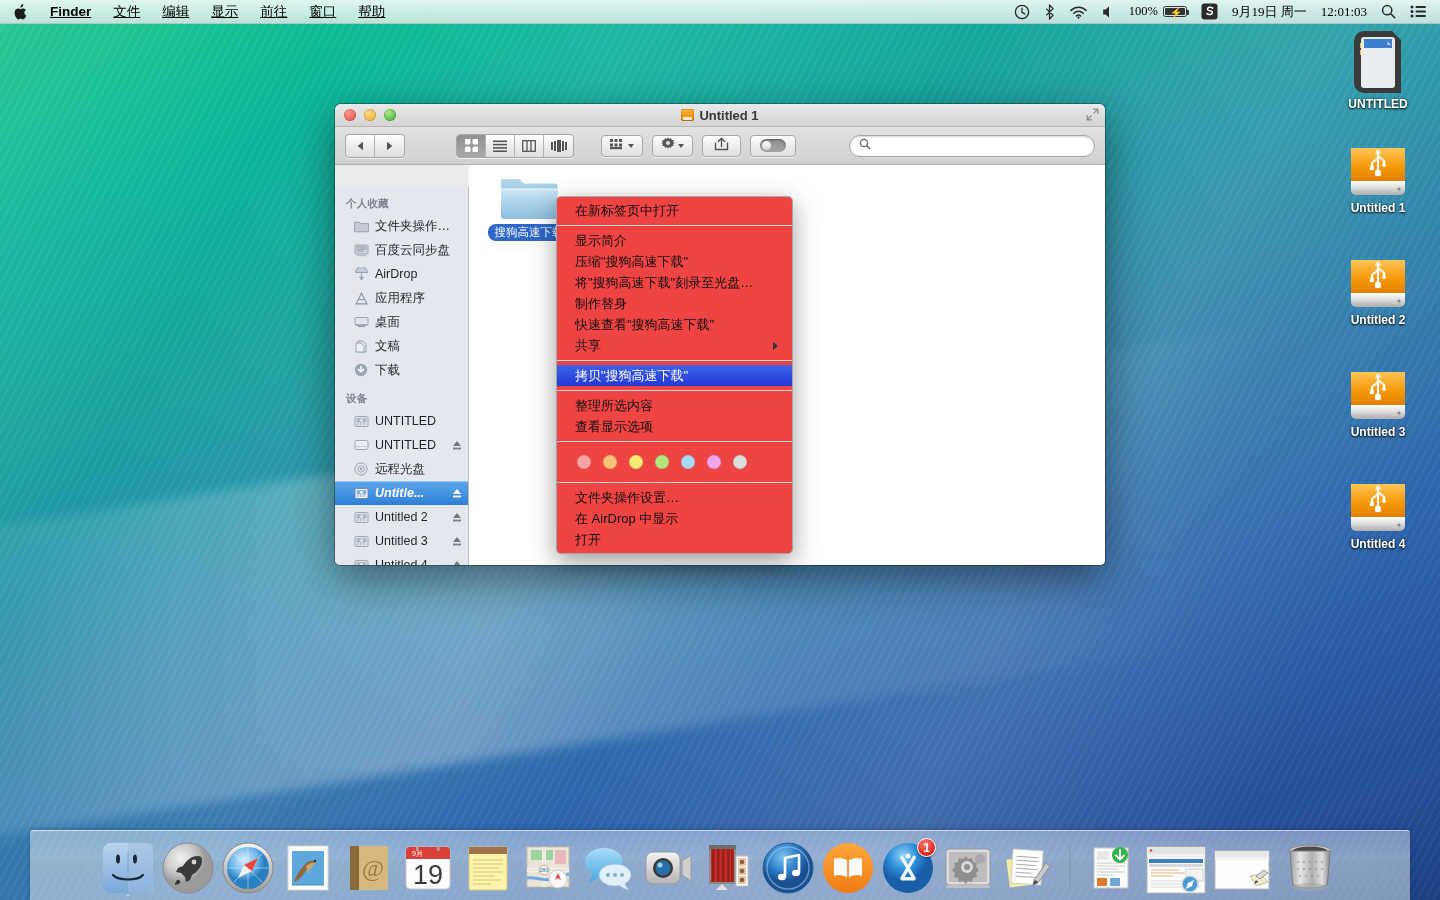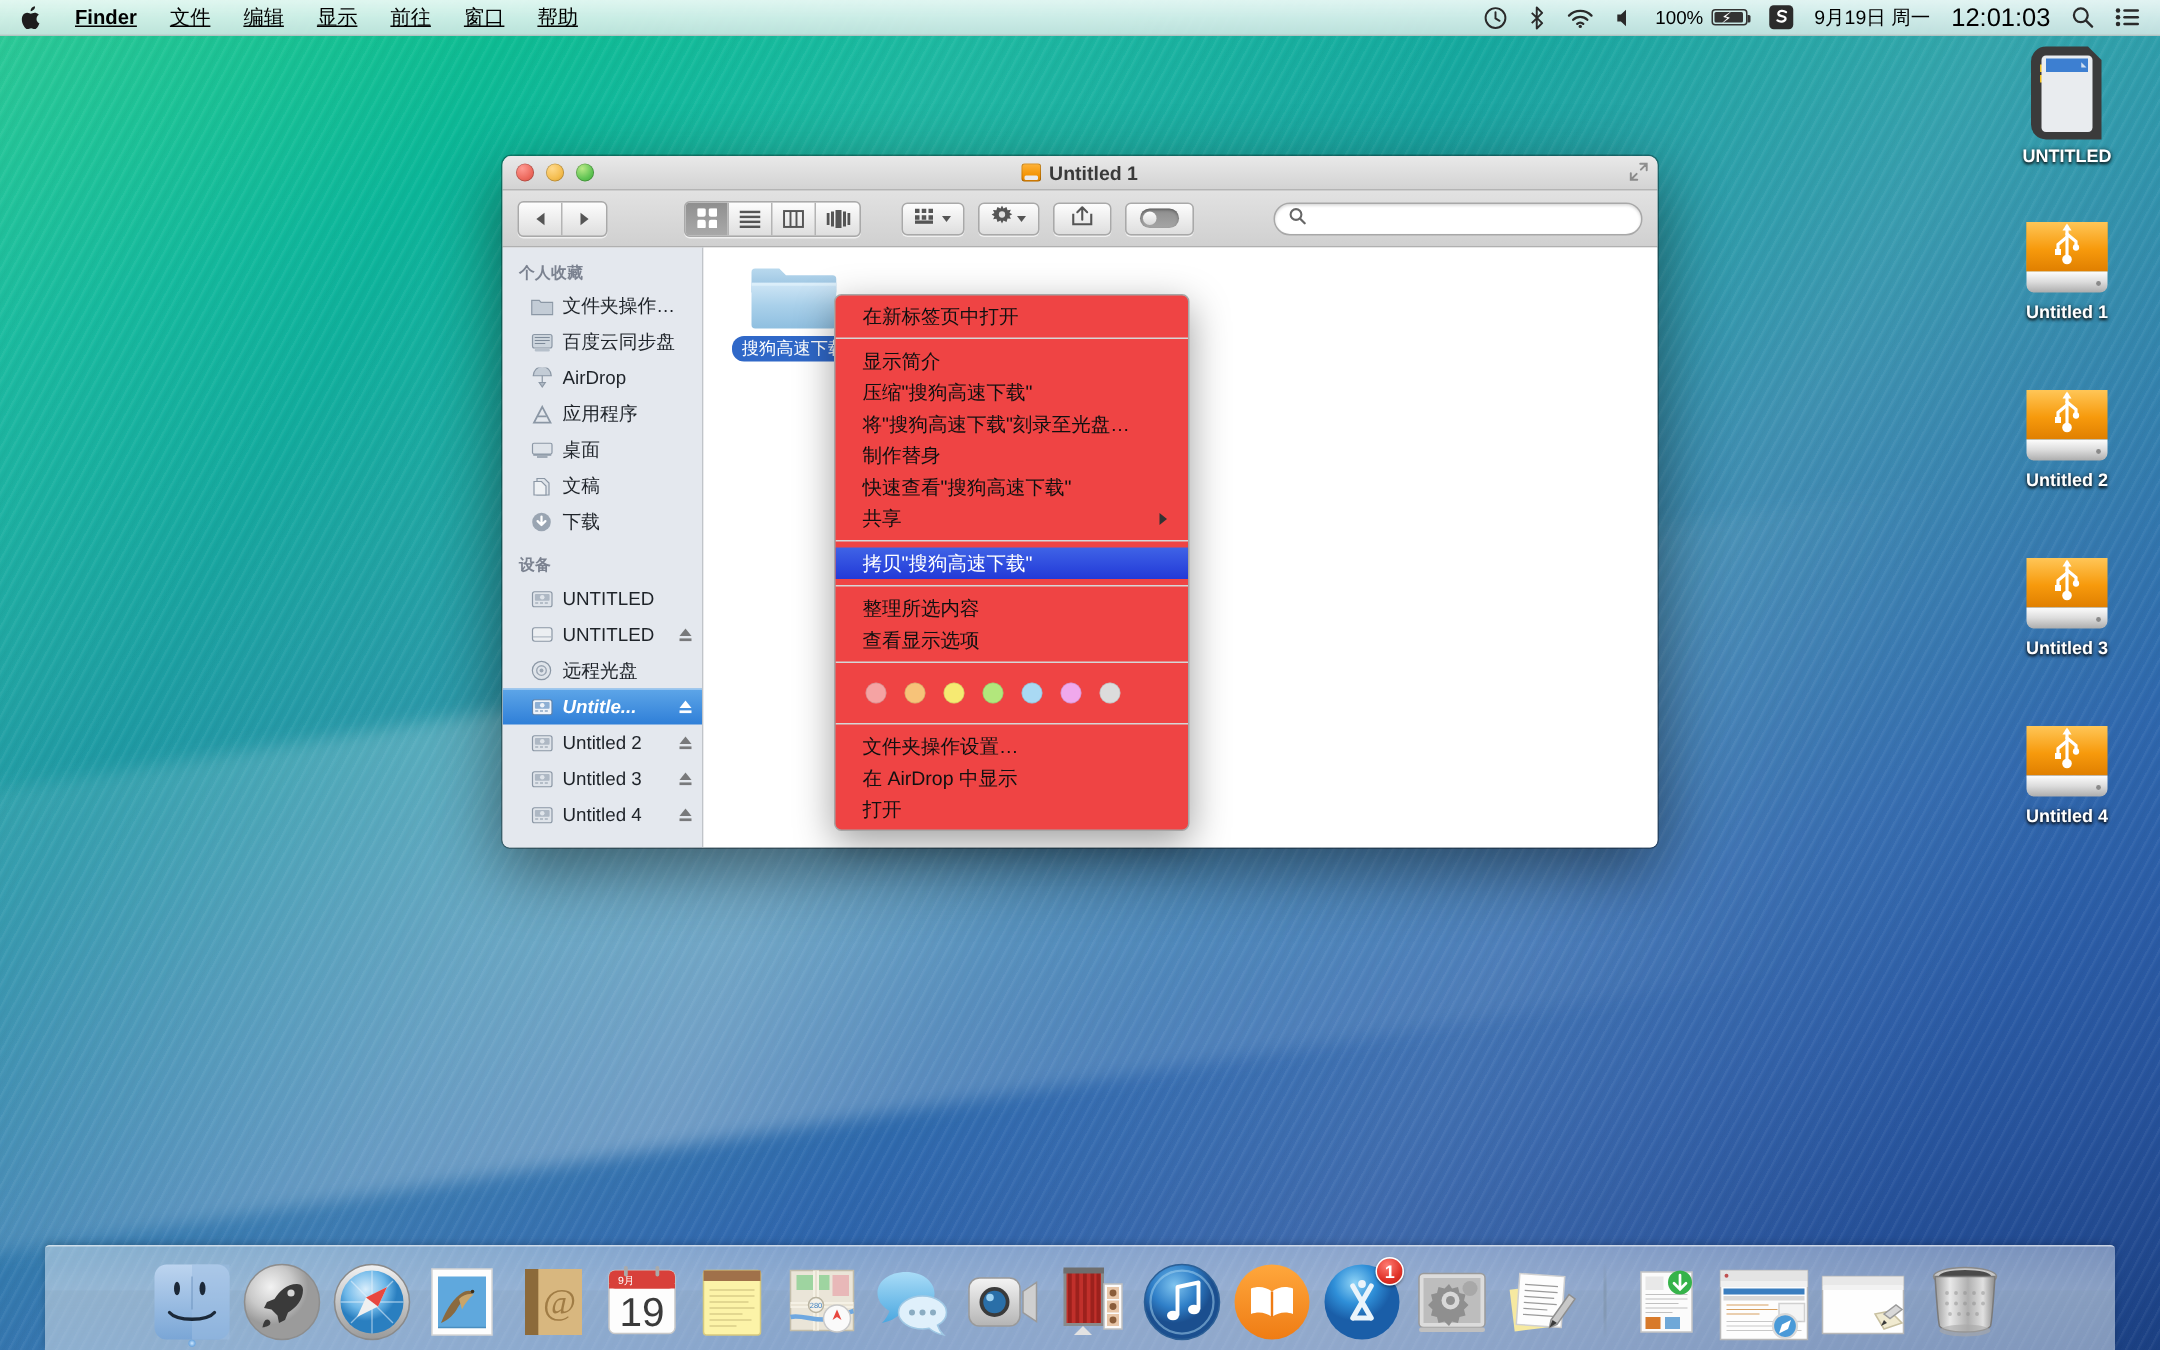--- a/index.html
+++ b/index.html
@@ -73,21 +73,21 @@
     display:flex; align-items:center; z-index:500;
     color:#000;
   }
   #menubar .mb-left{ display:flex; align-items:center; height:100%;text-decoration:underline; }
   #menubar .mb-right{ margin-left:auto; display:flex; align-items:center; height:100%; padding-right:6px; }
   .mb-item{ padding:0 11px; height:100%; display:flex; align-items:center; font-size:13.5px; white-space:nowrap; cursor:default; }
   .mb-item.app{ font-weight:bold; }
   .mb-apple{ padding:0 12px 0 13px; height:100%; display:flex; align-items:center; }
   .apple-glyph{ width:14px; height:16px; position:relative; display:block; }
   .apple-glyph svg{ display:block; }
-  .mb-stat{ padding:0 7px; height:100%; display:flex; align-items:center; font-size:12.5px; }
+  .mb-stat{ padding:0 7px; height:100%; display:flex; align-items:center; font-size:12.5px;font-family:Liberation Serif, serif; }
   .mb-stat svg{ display:block; }
 
   
   .batt{ width:24px; height:11px; border:1.4px solid #333; border-radius:2.5px; position:relative; display:inline-block; }
   .batt:after{ content:""; position:absolute; right:-3.4px; top:3px; width:2px; height:5px; background:#333; border-radius:0 1px 1px 0; }
   .batt i{ position:absolute; left:1.3px; top:1.3px; bottom:1.3px; right:1.3px; background:#333; border-radius:1px; display:block; }
   .batt .bolt{ position:absolute; left:6px; top:-1px; color:#fff; font-size:10px; line-height:13px; z-index:3; }
 
   
   .desk-icon{
@@ -156,21 +156,21 @@
     background:linear-gradient(to bottom,#fefefe,#d8d8d8); }
   .search-field{ margin-left:auto; width:246px; height:22px; border-radius:11px;
     background:#fff; border:1px solid #a8a8a8; box-shadow:inset 0 1px 2px rgba(0,0,0,.16);
     display:flex; align-items:center; padding:0 9px; gap:5px; }
   .search-field input{ border:none; outline:none; background:transparent; font-size:12px; width:100%;
     font-family:"Liberation Sans",sans-serif; color:#222; }
 
   #wbody{ display:flex; height:400px; }
   #sidebar{
     width:134px; background:#e4e8ee; border-right:1px solid #c0c4c9;
-    padding-top:6px; overflow:hidden; position:relative;
+    padding-top:6px; overflow:hidden; position:relative;margin-top:22px;
   }
   .sb-head{ font-size:10.5px; font-weight:bold; color:#7b8290; padding:4px 0 3px 11px; letter-spacing:.2px; }
   .sb-item{ height:24px; display:flex; align-items:center; gap:6px; padding-left:18px; padding-right:6px;
     font-size:12.5px; color:#1e2329; cursor:default; position:relative; }
   .sb-item.sel{ background:linear-gradient(to bottom,#5ea6e8,#2f7fd8); color:#fff; font-weight:bold;
     box-shadow:inset 0 1px 0 rgba(255,255,255,.35);font-style:italic; }
   .sb-item .txt{ overflow:hidden; white-space:nowrap; text-overflow:ellipsis; flex:1; }
   .sb-ico{ width:16px; height:15px; flex:none; display:flex; align-items:center; justify-content:center; }
   .eject{ width:10px; height:11px; flex:none; opacity:.75; }
   .sb-item.sel .eject{ opacity:1; }
@@ -280,21 +280,21 @@
           <span class="bolt">⚡</span>
         </span>
     </div>
     <div class="mb-stat">
       <svg width="17" height="17" viewBox="0 0 17 17">
           <rect x="0.5" y="0.5" width="16" height="16" rx="3" fill="#2b2b2b"></rect>
           <path d="M11.7 5.1c-1-.75-2.1-1-3.1-.85-1.45.2-2.2 1.2-2.05 2.1.15.9 1.1 1.15 2.3 1.35 1.35.22 2.35.5 2.5 1.5.16 1.05-.8 2-2.3 2.2-1.1.15-2.2-.12-3.1-.8" fill="none" stroke="#fff" stroke-width="1.5" stroke-linecap="round"></path>
         </svg>
     </div>
     <div class="mb-stat" style="font-size:13px;">9月19日 周一</div>
-    <div class="mb-stat" style="font-size:17px;">12:01:03</div>
+    <div class="mb-stat" style="font-size:13px;">12:01:03</div>
     <div class="mb-stat">
       <svg width="15" height="15" viewBox="0 0 15 15">
           <circle cx="6.2" cy="6.2" r="4.6" fill="none" stroke="#2a2a2a" stroke-width="1.5"></circle>
           <path d="M9.7 9.7l4 4" stroke="#2a2a2a" stroke-width="1.6" stroke-linecap="round"></path>
         </svg>
     </div>
     <div class="mb-stat">
       <svg width="17" height="15" viewBox="0 0 17 15">
           <g fill="#2a2a2a">
             <circle cx="2" cy="3" r="1.5"></circle>

